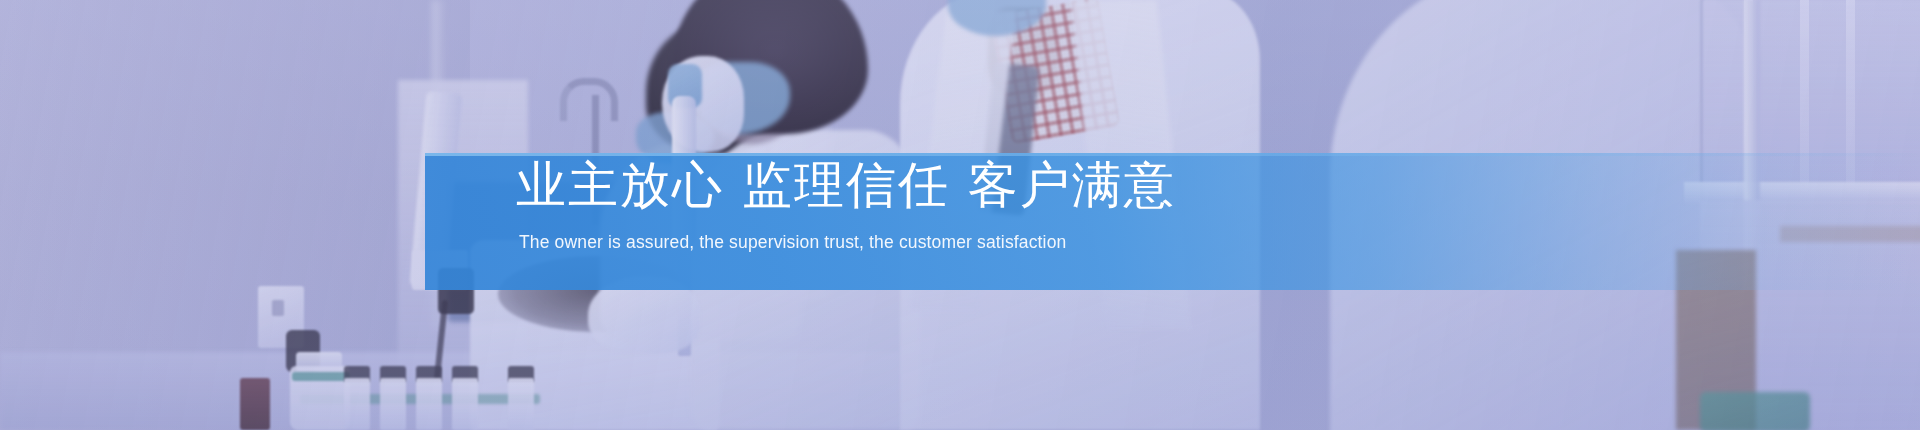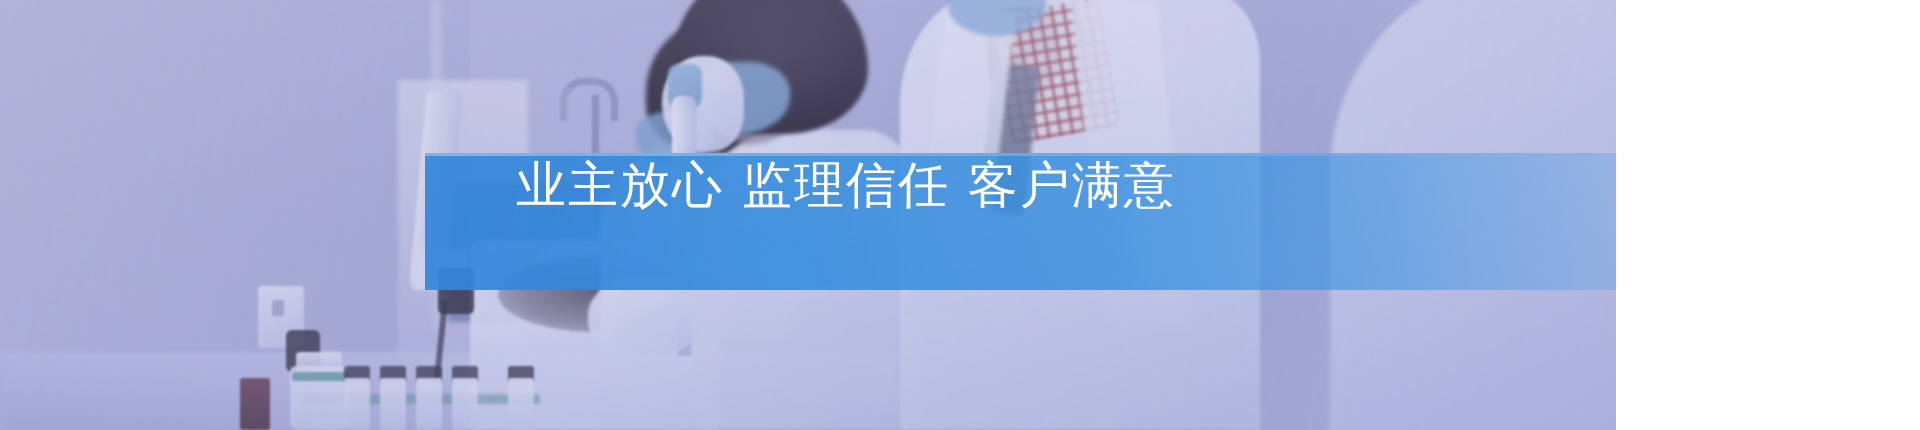--- a/index.html
+++ b/index.html
@@ -3,21 +3,21 @@
 <meta charset="utf-8">
 <title>Hero Banner</title>
 <style>
   html, body {
     margin: 0;
     padding: 0;
     background: #ffffff;
   }
   #stage {
     position: relative;
-    width: 1616px;
+    width: 1920px;
     height: 430px;
     overflow: hidden;
     font-family: "Liberation Sans", "DejaVu Sans", sans-serif;
     background: #d946ef;
   }
 
   
   .photo {
     position: absolute;
     inset: 0;
@@ -585,15 +585,16 @@
 
     <div class="grade"></div>
     <div class="grade2"></div>
   </div>
 
   <div class="band"></div>
   <div class="band-top-hi"></div>
 
   <div class="band-text">
     <h1 class="headline">业主放心 监理信任  客户满意</h1>
+    <p class="subline">The owner is assured, the supervision trust, the customer satisfaction</p>
   </div>
 
 </div>
 
 </body></html>

